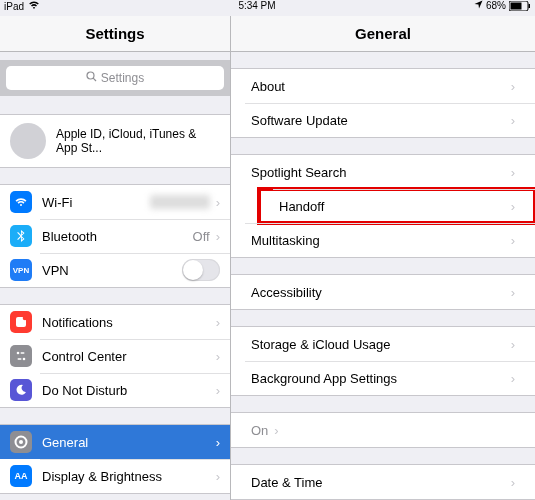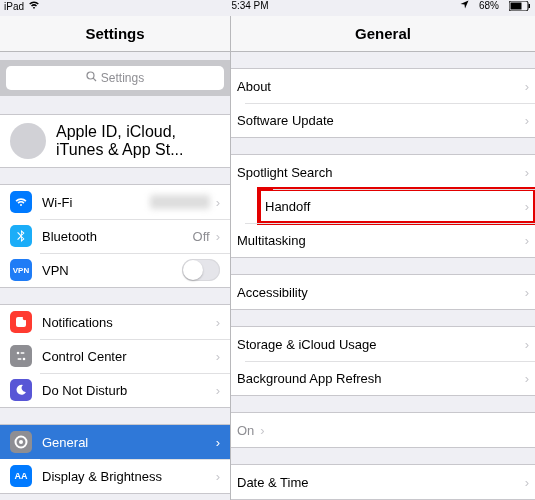--- a/index.html
+++ b/index.html
@@ -1,20 +1,20 @@
 <!DOCTYPE html>
 <html><head>
 <meta charset="utf-8">
 <style>
   * { margin: 0; padding: 0; box-sizing: border-box; font-family: -apple-system, 'Helvetica Neue', Helvetica, Arial, sans-serif; }
   body { width: 535px; height: 500px; overflow: hidden; background: #efeff4; position: relative; }
 
   .status-bar { height: 16px; display: flex; align-items: flex-start; justify-content: space-between; font-size: 10px; padding: 0 4px; font-weight: 500; }
   .status-left { display: flex; align-items: center; gap: 4px; }
-  .status-right { display: flex; align-items: center; gap: 10px; }
+  .status-right { display: flex; align-items: center; gap: 3px; }
   .batt { display: inline-flex; align-items: center; }
 
   .split { display: flex; height: calc(100% - 16px); }
   .left  { width: 231px; border-right: 1px solid #b8b8bb; background: #efeff4; display: flex; flex-direction: column; gap: 8px; }
   .right { flex: 1; background: #efeff4; display: flex; flex-direction: column; }
 
   .nav-title { height: 36px; display:flex; align-items:center; justify-content:center; font-weight:600; font-size:15px; border-bottom:1px solid #b8b8bb; background:#f7f7f8; }
 
   .search-wrap { background:#c8c8cc; padding:6px 6px; }
   .search-field { background:#fff; border-radius:5px; height:24px; display:flex; align-items:center; justify-content:center; color:#8e8e93; font-size:12px; gap:4px; }
@@ -32,21 +32,21 @@
   .switch { width:38px; height:22px; border-radius:11px; background:#e5e5ea; position:relative; box-shadow: inset 0 0 0 1px #d9d9dd; }
   .switch::after { content:''; position:absolute; width:20px; height:20px; border-radius:50%; background:#fff; top:1px; left:1px; box-shadow:0 1px 2px rgba(0,0,0,.25); }
   .row.selected { background:#2f78d8; }
   .row.selected .label { color:#fff; }
 
   .apple-row { min-height:52px; }
   .avatar { width:36px; height:36px; border-radius:50%; background:#d1d1d6; margin-right:10px; }
 
   .hl { outline:4px solid #e30000; outline-offset:-2px;margin-left:28px; }
 
-  .r-row { padding: 0 6px; }
+  .r-row { padding: 0 20px; }
   .blur { filter: blur(3px); color:#bbb; width:60px; height:14px; background:#ddd; border-radius:2px; margin-right:6px; }
 
   
   .c-orange{background:#ff9500}.c-blue{background:#007aff}.c-lblue{background:#1badf8}.c-vpn{background:#1f7cf6}
   .c-red{background:#ff3b30}.c-grey{background:#8e8e93}.c-purple{background:#5856d6}
   .c-gear{background:#8e8e93}.c-aa{background:#007aff}
 </style>
 </head>
 <body>
 
@@ -83,21 +83,21 @@
               <circle cx="4.5" cy="4.5" r="3.5" fill="none" stroke="#8e8e93" stroke-width="1.2"></circle>
               <line x1="7.2" y1="7.2" x2="10" y2="10" stroke="#8e8e93" stroke-width="1.2"></line>
             </svg></span>
         <span>Settings</span>
       </div>
     </div>
     <div class="scroll">
       <div class="group group-first">
         <div class="row apple-row">
           <div class="avatar"></div>
-          <span class="label" style="font-size:16px">Apple ID, iCloud, iTunes &amp; App St...</span>
+          <span class="label" style="font-size:12px">Apple ID, iCloud, iTunes &amp; App St...</span>
         </div>
       </div>
 
       <div class="group">
         <div class="row">
           <div class="ic c-blue">
               <svg width="14" height="14" viewBox="0 0 14 14">
                 <path d="M7 11 A1 1 0 1 0 7 9 A1 1 0 1 0 7 11 M3.5 7.5 A5 5 0 0 1 10.5 7.5 L9.3 8.7 A3.3 3.3 0 0 0 4.7 8.7 Z M1.5 5.5 A8 8 0 0 1 12.5 5.5 L11.3 6.7 A6.3 6.3 0 0 0 2.7 6.7 Z" fill="#fff"></path>
               </svg>
             </div>
@@ -208,21 +208,21 @@
             <span class="label">Accessibility</span>
             <span class="chev">›</span>
           </div>
       </div>
       <div class="group">
         <div class="row r-row">
             <span class="label">Storage &amp; iCloud Usage</span>
             <span class="chev">›</span>
           </div>
         <div class="row r-row">
-            <span class="label">Background App Refresh</span>
+            <span class="label">Background App Settings</span>
             <span class="chev">›</span>
           </div>
       </div>
       <div class="group">
         <div class="row r-row">
             <span class="value">On</span>
             <span class="chev">›</span>
           </div>
       </div>
       <div class="group">

